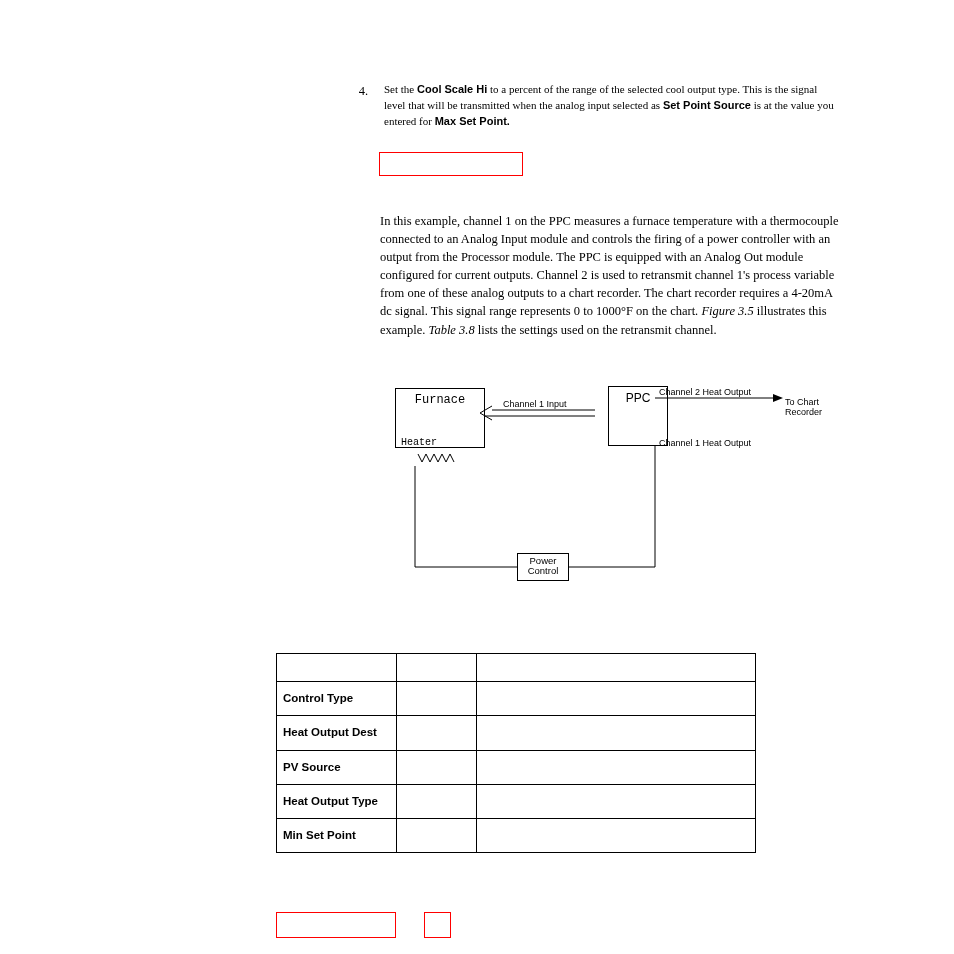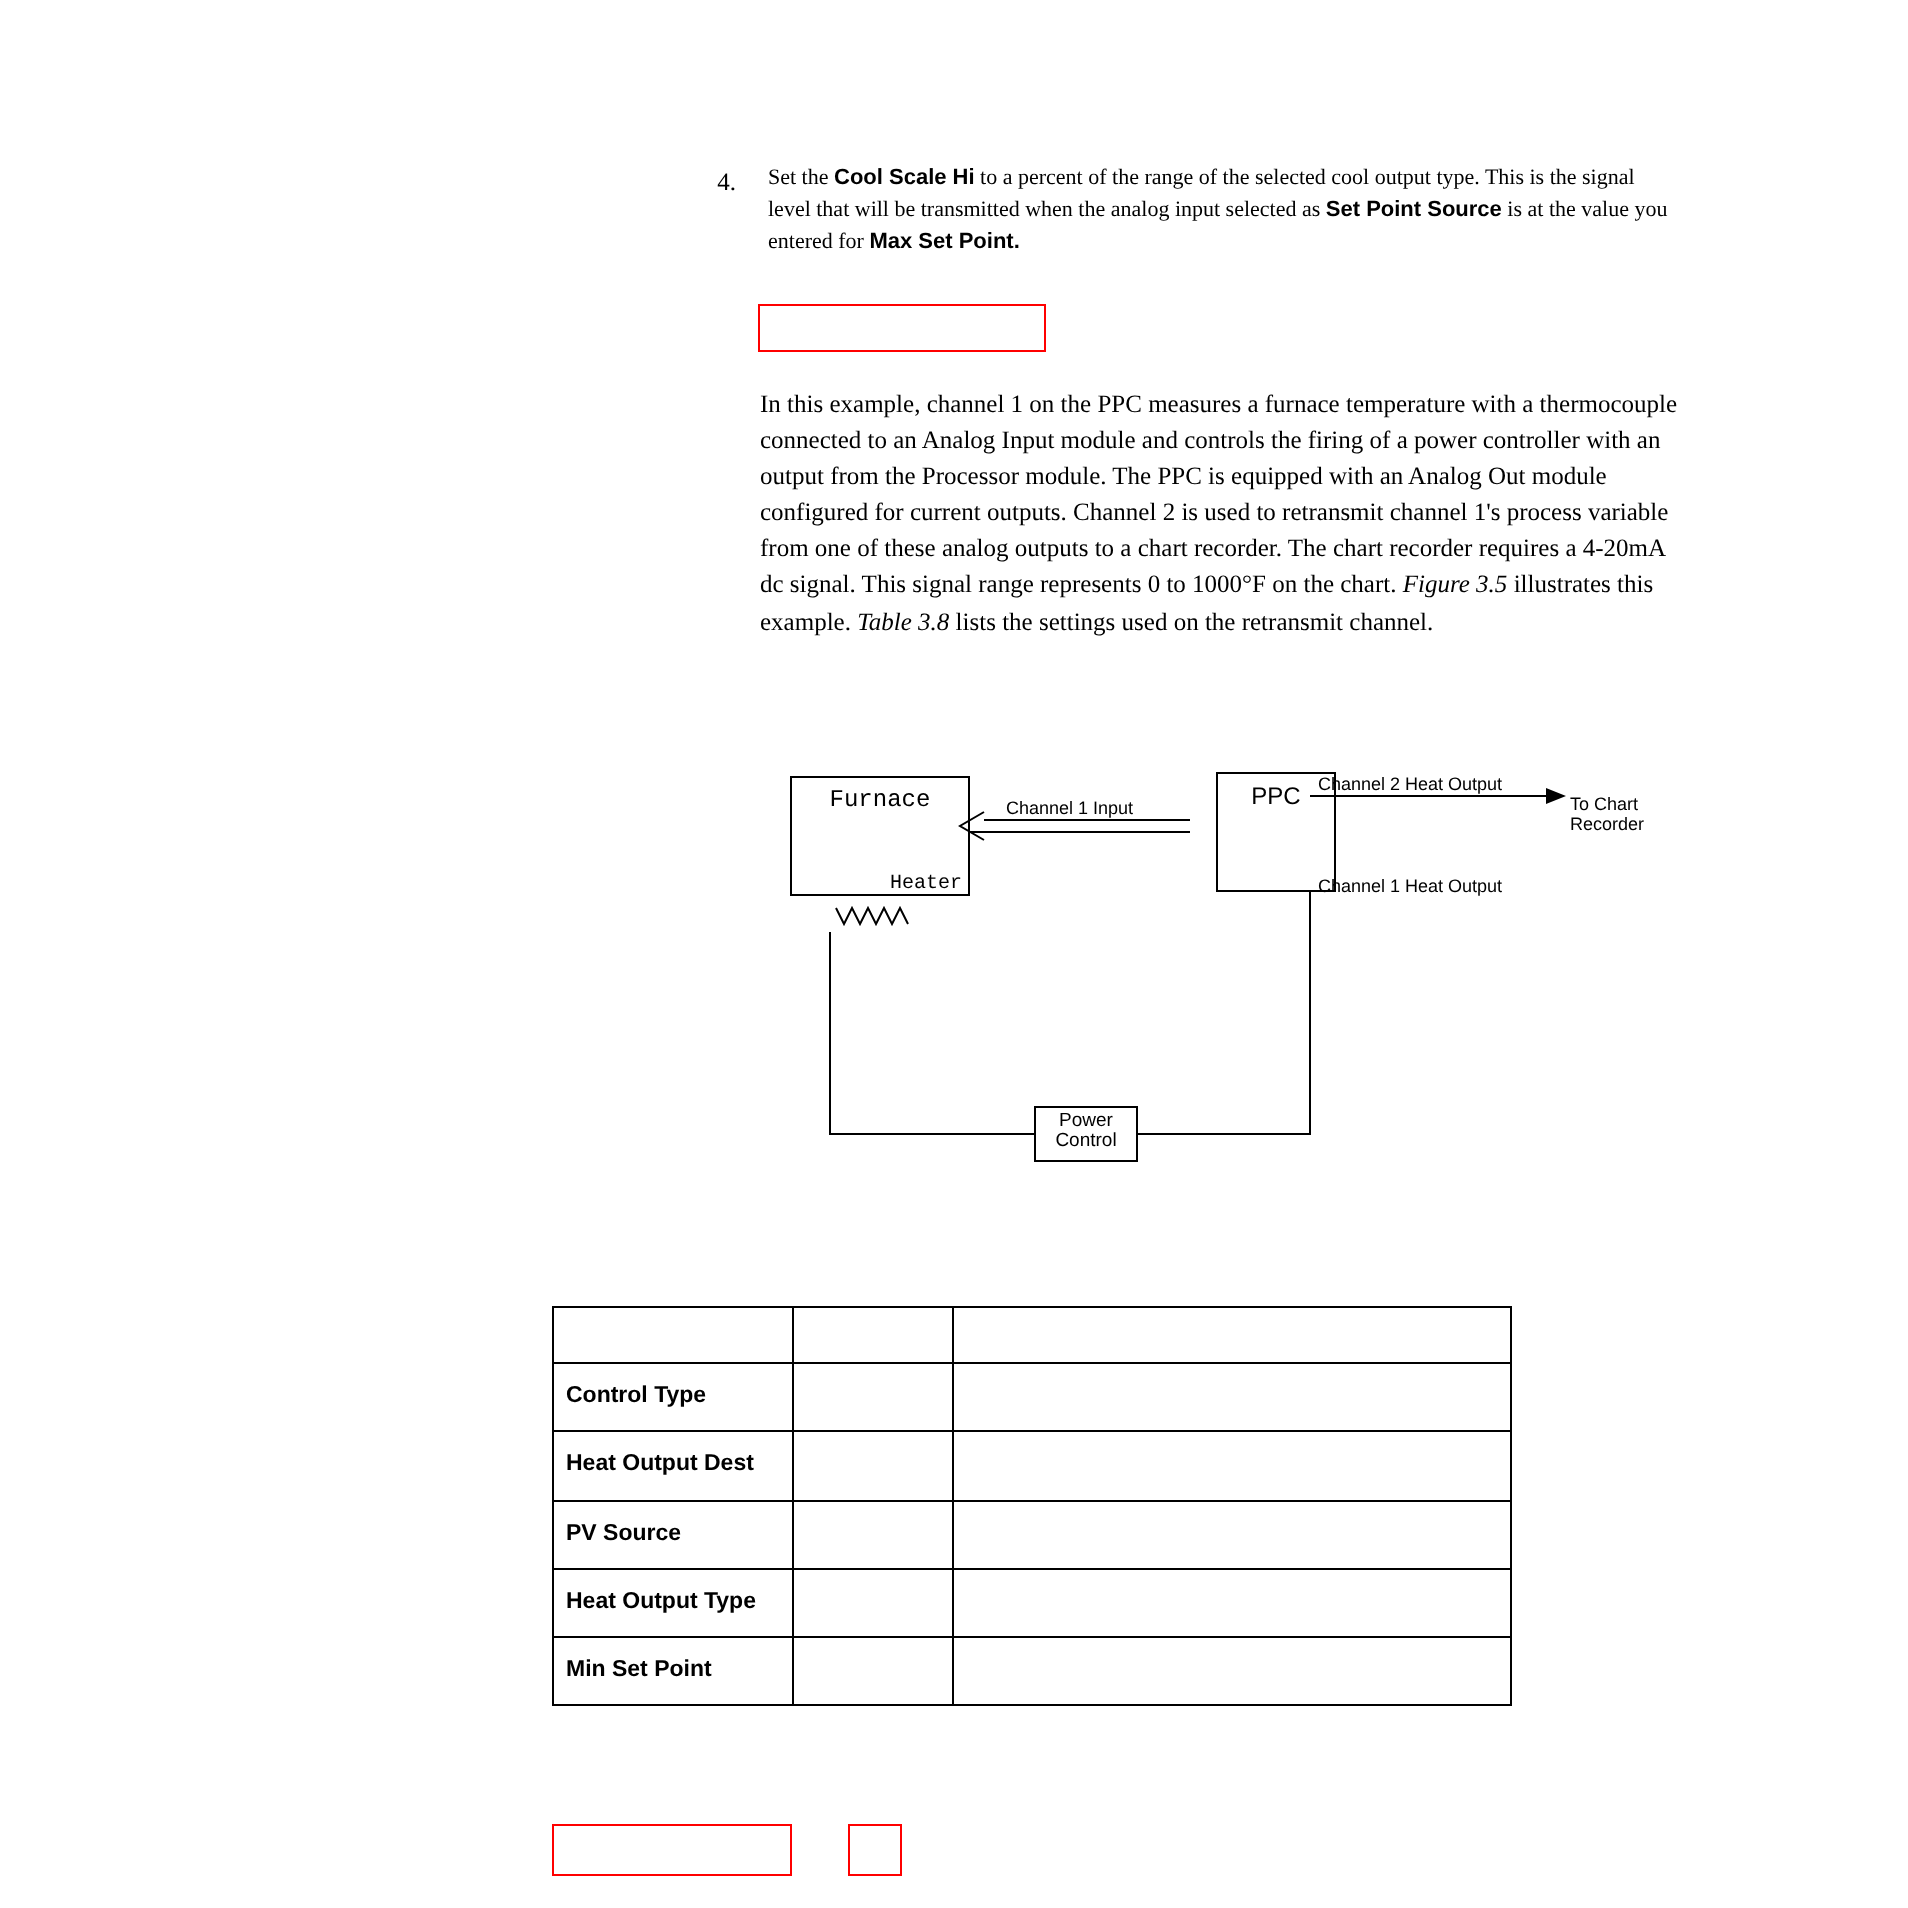--- a/index.html
+++ b/index.html
@@ -12,29 +12,29 @@
       height: 954px;
       position: relative;
       background: #fff;
     }
     .content { position: absolute; left: 380px; top: 82px; width: 460px; }
     .list-item { display: flex; margin-bottom: 6px; }
     .list-num { width: 24px; flex-shrink: 0; margin-left: -24px; margin-right: 4px; text-align: right; padding-right: 12px; font-size: 12.5px; }
     .list-text { font-size: 11px; line-height: 1.45; }
     .bold { font-weight: bold; font-family: Arial, Helvetica, sans-serif; }
     .redbox1 { position: absolute; left: 379px; top: 152px; width: 144px; height: 24px; border: 1px solid #f00; }
-    .paragraph { font-size: 12.5px; line-height: 1.45; margin-top: 63px; }
+    .paragraph { font-size: 12.5px; line-height: 1.45; margin-top: 82px; }
     .italic { font-style: italic; }
     .diagram { position: absolute; left: 395px; top: 386px; width: 450px; height: 190px; }
     .diagram-box { position: absolute; border: 1px solid #000; text-align: center; font-family: Arial, Helvetica, sans-serif; }
     .diagram-label { position: absolute; font-size: 9px; font-family: Arial, Helvetica, sans-serif; }
     .furnace-box { left: 0; top: 2px; width: 90px; height: 60px; font-family: Liberation Mono, monospace; }
     .furnace-txt { font-size: 12px; padding-top: 2px; }
     .heater-area { position: absolute; left: 5px; top: 46px; width: 80px; }
-    .heater-label { font-size: 10px; text-align: right; }
+    .heater-label { font-size: 10px; text-align: left; }
     .heater-svg { display: block; margin: 2px auto 0 auto; }
     .ppc-box { left: 200px; top: 0; width: 60px; height: 60px; margin-left: 13px; }
     .ppc-txt { font-size: 12px; padding-top: 2px; }
     .pc-box { left: 122px; top: 167px; width: 52px; height: 28px; }
     .pc-txt { font-size: 9.5px; line-height: 1.1; padding-top: 2px; }
     .arrow-svg { position: absolute; }
     .table-container { position: absolute; left: 276px; top: 653px; width: 480px; border-radius: 22px; }
     table { border-collapse: collapse; width: 100%; }
     td, th { border: 1px solid #000; font-size: 11.5px; padding: 8px 6px; text-align: left; vertical-align: middle; }
     .param-col { width: 120px; font-weight: bold; font-family: Arial, Helvetica, sans-serif; }

